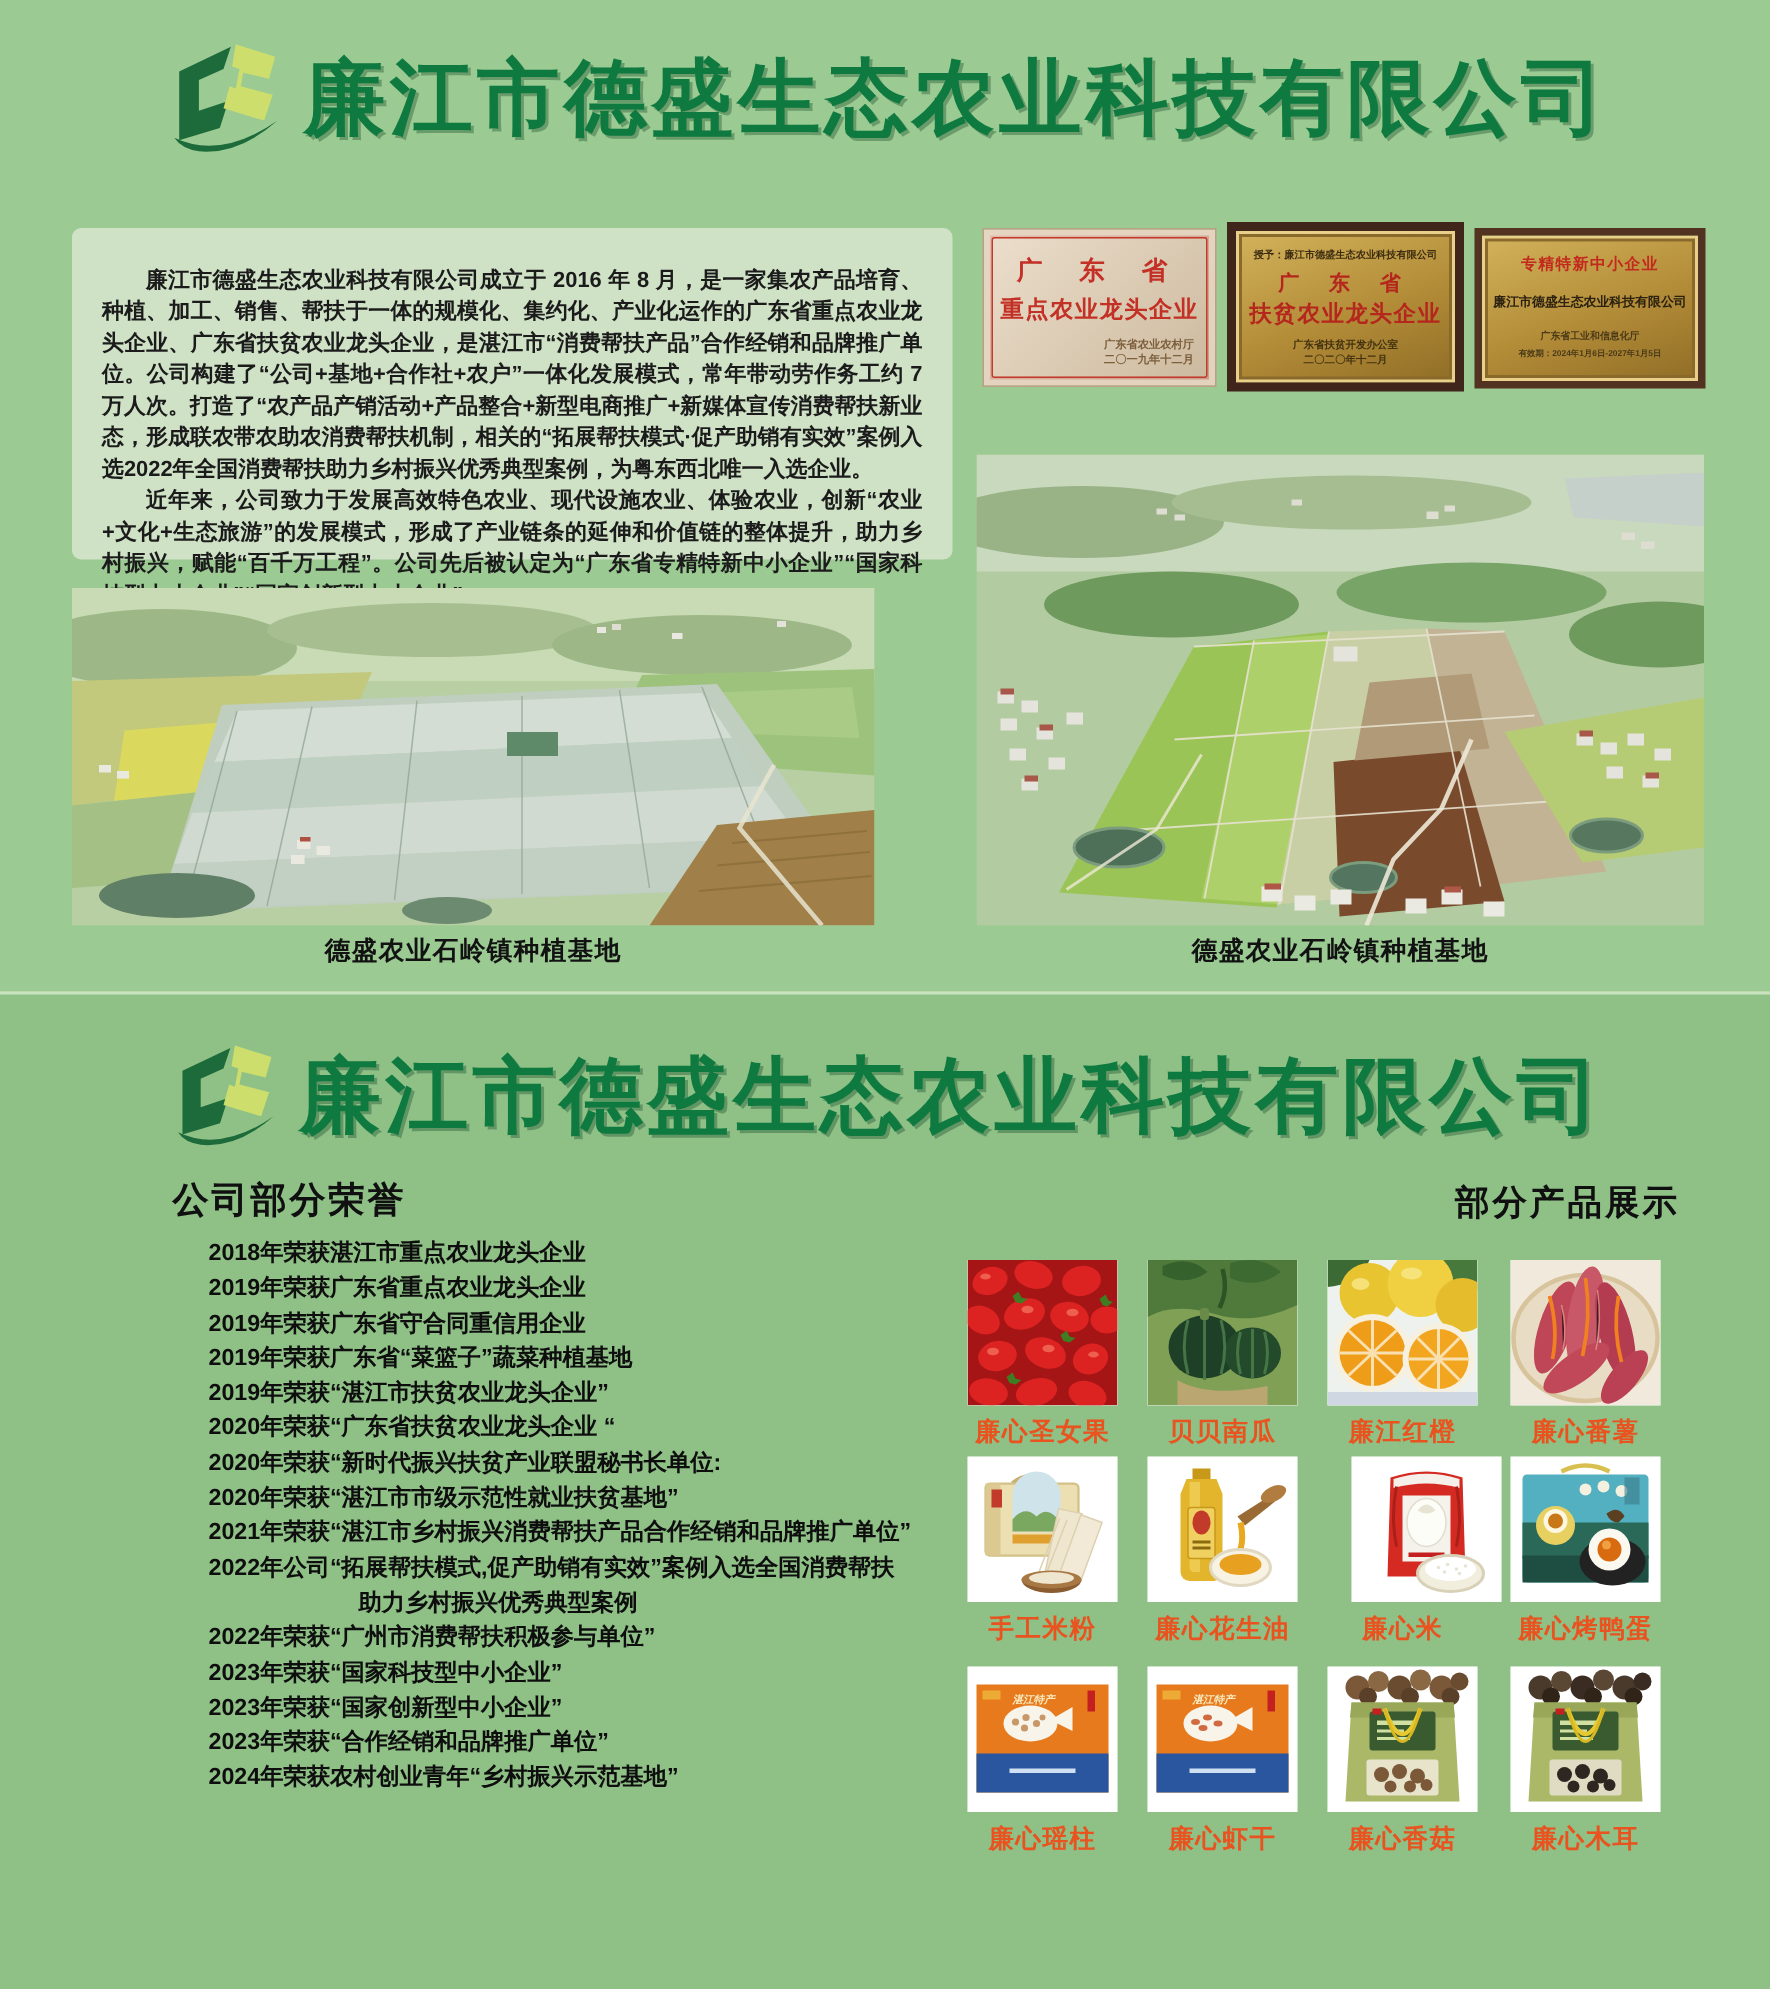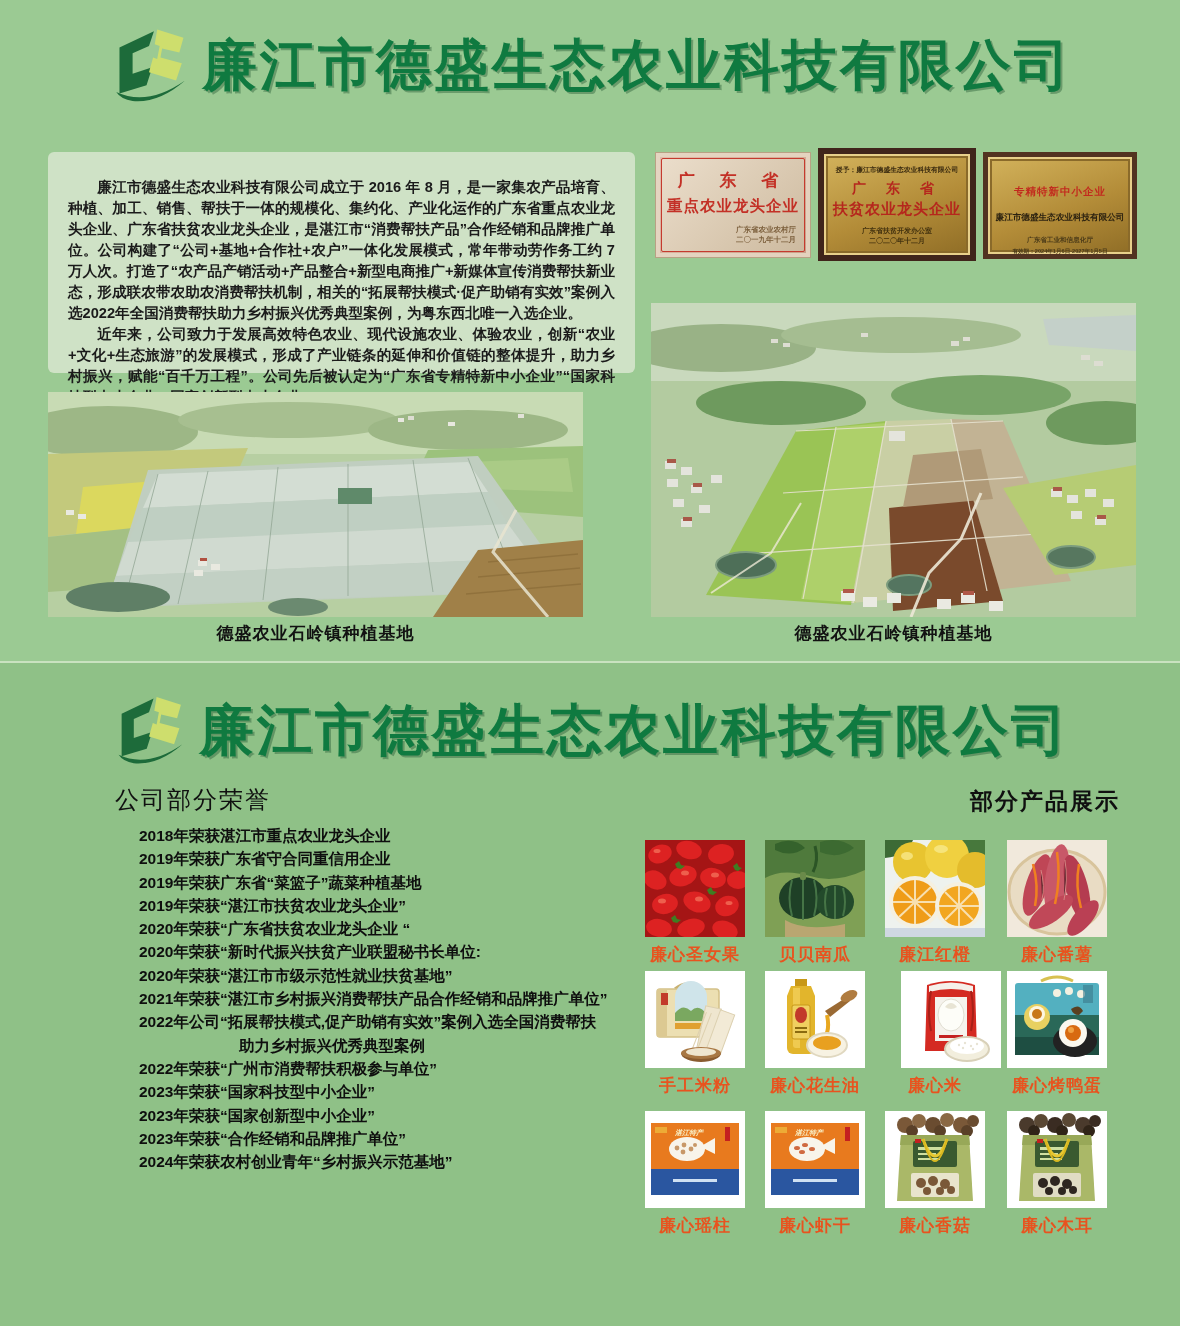--- a/index.html
+++ b/index.html
@@ -27,29 +27,29 @@
   .plaque-cream .t1{margin-top:16px;text-align:center;color:#c33026;font-weight:900;font-size:17px;letter-spacing:10px;}
   .plaque-cream .t2{text-align:center;color:#c33026;font-weight:900;font-size:15.5px;letter-spacing:1px;margin-top:4px;}
   .plaque-cream .sig{position:absolute;right:14px;bottom:12px;text-align:center;color:#7c5f3c;font-size:7.5px;line-height:10px;font-weight:700;}
   .plaque-gold{background:linear-gradient(160deg,#d3b35c,#b38c38 55%,#8f6d26);}
   .plaque-frame2{border:6px solid #40251b;box-shadow:inset 0 0 0 2px #e8d08a, inset 0 0 0 4px #8a6a2a;}
   .plaque-frame3{border:5px solid #523321;box-shadow:inset 0 0 0 2px #e8d08a, inset 0 0 0 4px #8a6a2a;}
   .plaque .award-to{text-align:center;color:#3c2c10;font-size:6.8px;font-weight:800;margin-top:11px;}
   .plaque .g1{text-align:center;color:#b5271d;font-weight:900;font-size:14px;letter-spacing:8px;margin-top:5px;}
   .plaque .g2{text-align:center;color:#b5271d;font-weight:900;font-size:15px;letter-spacing:1px;margin-top:2px;}
   .plaque .gsig{text-align:center;color:#43320f;font-size:7px;line-height:10px;font-weight:700;margin-top:7px;}
-  .plaque .p3t{text-align:center;color:#c22a1e;font-weight:900;font-size:10.5px;margin-top:28px;letter-spacing:1px;}
+  .plaque .p3t{text-align:center;color:#c22a1e;font-weight:900;font-size:10.5px;margin-top:12px;letter-spacing:1px;}
   .plaque .p3c{text-align:center;color:#2c2210;font-weight:900;font-size:8.6px;margin-top:13px;}
   .plaque .p3i{text-align:center;color:#4a3a18;font-size:6.6px;font-weight:700;margin-top:12px;}
   .plaque .p3v{text-align:center;color:#4a3a18;font-size:5.6px;font-weight:700;margin-top:3px;}
 
   .photo{position:absolute;display:block;}
   .photo-caption{position:absolute;text-align:center;font-size:17px;font-weight:800;color:#121212;letter-spacing:1px;}
 
-  .honors-heading{position:absolute;left:115px;top:784px;font-size:24px;font-weight:400;color:#101010;letter-spacing:2px;}
+  .honors-heading{position:absolute;left:115px;top:784px;font-size:24px;font-weight:700;color:#101010;letter-spacing:2px;}
   .honors-list{position:absolute;left:115px;top:824px;width:545px;}
   .honor-item{font-size:15.5px;line-height:23.3px;font-weight:800;color:#0e0e0e;margin-left:24px;}
   .honor-item.cont{padding-left:100px;}
 
   .products-heading{position:absolute;left:905px;top:786px;width:280px;text-align:center;font-size:23px;font-weight:900;color:#101010;letter-spacing:2px;}
   .product-cell{position:absolute;width:100px;margin-top:13px;}
   .product-img{width:100px;height:97px;background:#fff;overflow:hidden;display:block;}
   .product-img svg{display:block;}
   .product-caption{position:absolute;width:160px;left:-30px;text-align:center;font-size:17px;font-weight:900;color:#e8531f;letter-spacing:1px;}
 </style>
@@ -259,20 +259,21 @@
         <path d="M60 8 L92 18 L87 36 L66 31 L64 42 L90 49 L83 70 L50 60 L55 42 L60 44 L63 28 L57 26 Z" fill="#cede6d"></path>
         <path d="M10 84 Q 48 102 94 70 Q 62 98 30 95 Q 16 93 10 84 Z" fill="#1d6b3a"></path>
       </svg>
     </span>
     <span class="brand-title">廉江市德盛生态农业科技有限公司</span>
   </div>
 
   <div class="honors-heading">公司部分荣誉</div>
   <div class="honors-list">
     <div class="honor-item">2018年荣获湛江市重点农业龙头企业</div>
+    <div class="honor-item">2019年荣获广东省重点农业龙头企业</div>
     <div class="honor-item">2019年荣获广东省守合同重信用企业</div>
     <div class="honor-item">2019年荣获广东省“菜篮子”蔬菜种植基地</div>
     <div class="honor-item">2019年荣获“湛江市扶贫农业龙头企业”</div>
     <div class="honor-item">2020年荣获“广东省扶贫农业龙头企业 “</div>
     <div class="honor-item">2020年荣获“新时代振兴扶贫产业联盟秘书长单位:</div>
     <div class="honor-item">2020年荣获“湛江市市级示范性就业扶贫基地”</div>
     <div class="honor-item">2021年荣获“湛江市乡村振兴消费帮扶产品合作经销和品牌推广单位”</div>
     <div class="honor-item">2022年公司“拓展帮扶模式,促产助销有实效”案例入选全国消费帮扶</div>
     <div class="honor-item cont">助力乡村振兴优秀典型案例</div>
     <div class="honor-item">2022年荣获“广州市消费帮扶积极参与单位”</div>

